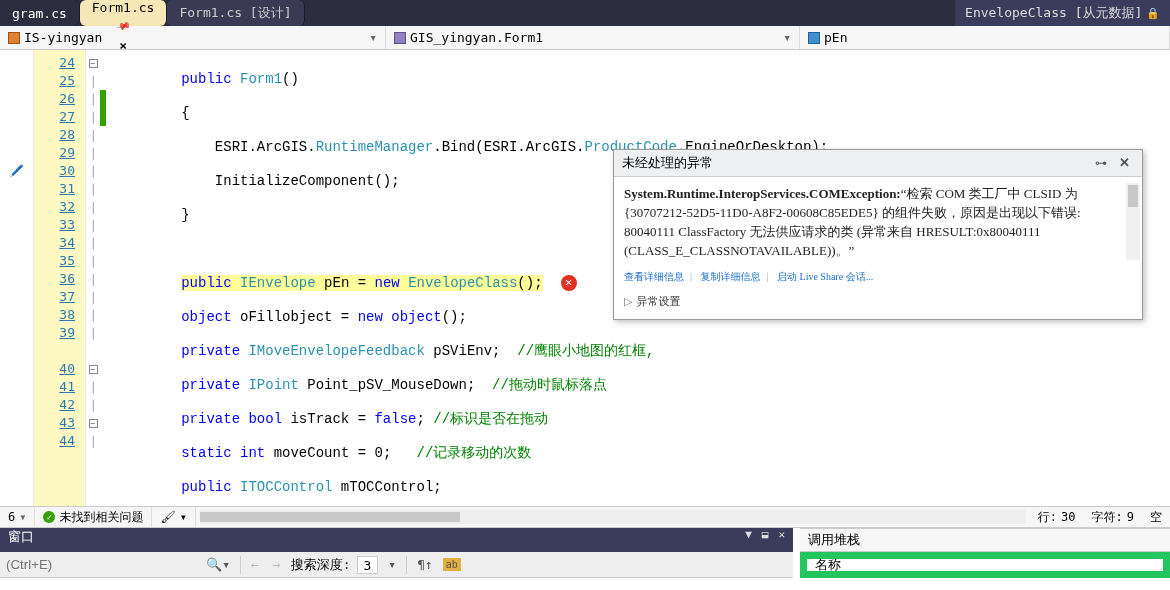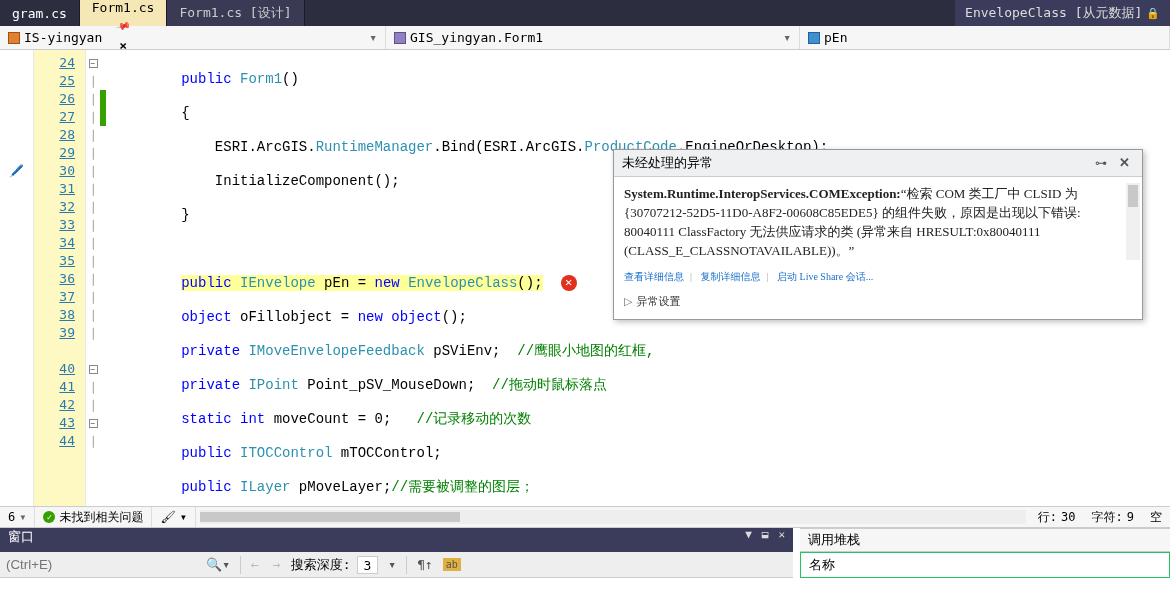--- a/index.html
+++ b/index.html
@@ -1,20 +1,20 @@
 <!DOCTYPE html>
 <html><head>
 <meta charset="utf-8">
 <style>
 * { margin:0; padding:0; box-sizing:border-box; }
 body { font-family:"Microsoft YaHei","Consolas",monospace; font-size:13px; background:#fff; overflow:hidden; width:1170px; height:590px; position:relative; }
 
 
 .tabbar { height:26px; background:#2d2d40; display:flex; align-items:stretch; color:#fff; }
-.tab { padding:0 12px; display:flex; align-items:center; gap:6px; cursor:pointer; border-right:1px solid #1a1a2a; }
+.tab { padding:0 12px; display:flex; align-items:center; gap:6px; cursor:pointer; border-right:1px solid #1a1a2a;border-radius:6px; }
 .tab.active { background:#f5e8b6; color:#000;flex-direction:column; }
 .tab.inactive { background:#3a3a55; color:#ccc; }
 .tab.plain { background:#2d2d40; color:#fff; }
 .tab .close { font-weight:bold; }
 .spacer { flex:1; }
 .right-tab { padding:0 10px; display:flex; align-items:center; gap:4px; background:#3b3b5c; color:#ddd; }
 
 
 .navrow { height:24px; background:#f6f6f6; border-bottom:1px solid #ccc; display:flex; align-items:center; }
 .navcell { display:flex; align-items:center; gap:4px; padding:0 8px; border-right:1px solid #ddd; height:100%; }
@@ -70,21 +70,21 @@
 .bpanel .sp { flex:1; }
 .bpanel .ic { margin-left:10px; color:#ddd; font-size:11px; }
 .bpanel2 { position:absolute; left:800px; right:0; top:528px; height:24px; background:#f6f6f6; border-top:1px solid #ccc; border-bottom:1px solid #ccc; display:flex; align-items:center; padding:0 8px; font-size:13px; }
 
 
 .srow { position:absolute; left:0; top:552px; height:26px; width:793px; background:#eee; border-bottom:1px solid #ccc; display:flex; align-items:center; padding:0 6px; gap:6px; font-size:13px; }
 .srow input { height:20px; border:none; background:transparent; flex:0 0 190px; color:#888; outline:none; }
 .srow .sep { width:1px; height:18px; background:#ccc; }
 .srow .btn { color:#555; padding:0 4px; cursor:pointer; }
 .srow .num { border:1px solid #ccc; padding:0 6px; background:#fff; height:18px; line-height:18px; }
-.srow2 { position:absolute; left:800px; right:0; top:552px; height:26px; background:#fff; border:1px solid #22c55e; display:flex; align-items:center; padding:0 8px; font-size:13px; }
+.srow2 { position:absolute; left:800px; right:0; top:552px; height:26px; background:#fff; border:7px solid #22c55e; display:flex; align-items:center; padding:0 8px; font-size:13px; }
 </style>
 </head>
 <body>
 
 <div class="tabbar">
   <div class="tab plain">
       <span>gram.cs</span>
     </div>
   <div class="tab active">
     <span>Form1.cs</span>
@@ -231,20 +231,21 @@
 <div class="row">        <span class="k">public</span> <span class="t">Form1</span><span>()</span></div>
 <div class="row">        <span>{</span></div>
 <div class="row">        <span>    ESRI.ArcGIS.</span><span class="t">RuntimeManager</span><span>.Bind(ESRI.ArcGIS.</span><span class="t">ProductCode</span><span>.EngineOrDesktop);</span></div>
 <div class="row">        <span>    InitializeComponent();</span></div>
 <div class="row">        <span>}</span></div>
 <div class="row"></div>
 <div class="row">        <span class="hl"><span class="k">public</span> <span class="t">IEnvelope</span> <span>pEn = </span><span class="k">new</span> <span class="t">EnvelopeClass</span><span>();</span></span><span class="errdot">✕</span></div>
 <div class="row">        <span class="k">object</span><span> oFillobject = </span><span class="k">new</span> <span class="k">object</span><span>();</span></div>
 <div class="row">        <span class="k">private</span> <span class="t">IMoveEnvelopeFeedback</span><span> pSViEnv;  </span><span class="c">//鹰眼小地图的红框, </span></div>
 <div class="row">        <span class="k">private</span> <span class="t">IPoint</span><span> Point_pSV_MouseDown;  </span><span class="c">//拖动时鼠标落点</span></div>
+<div class="row">        <span class="k">private</span> <span class="k">bool</span><span> isTrack = </span><span class="k">false</span><span>; </span><span class="c">//标识是否在拖动</span></div>
 <div class="row">        <span class="k">static</span> <span class="k">int</span><span> moveCount = 0;   </span><span class="c">//记录移动的次数</span></div>
 <div class="row">        <span class="k">public</span> <span class="t">ITOCControl</span><span> mTOCControl;</span></div>
 <div class="row">        <span class="k">public</span> <span class="t">ILayer</span><span> pMoveLayer;</span><span class="c">//需要被调整的图层；</span></div>
 
 
 
 
 
 
 

